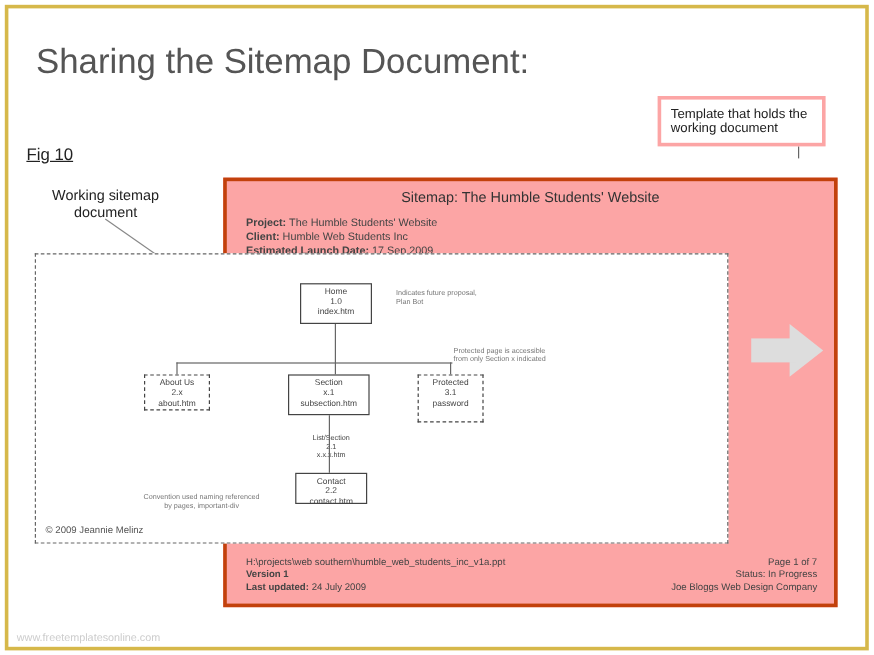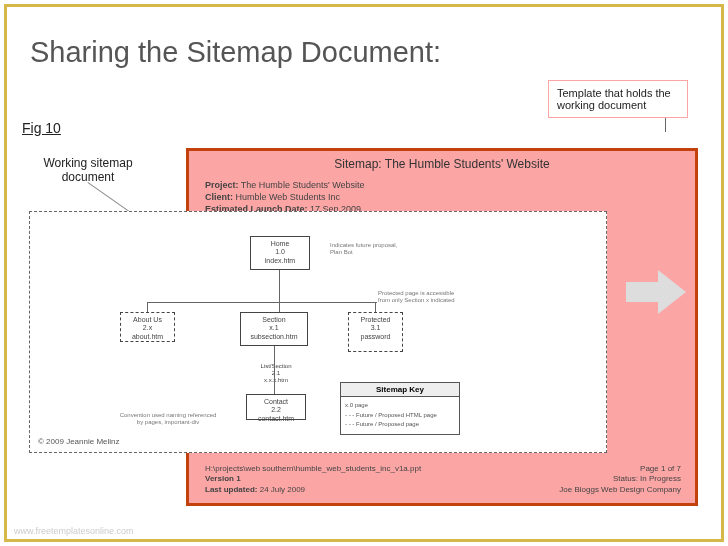--- a/index.html
+++ b/index.html
@@ -19,21 +19,21 @@
 .title {
   position: absolute;
   top: 18px; left: 30px;
   font-size: 29px;
   font-weight: 400;
   color: #555;
   margin-top: 18px;
 }
 .callout-box {
   position: absolute;
-  border: 1px solid #fca5a5;
+  border: 3px solid #fca5a5;
   background: #fff;
   padding: 6px 8px;
   font-size: 11px;
   color: #222;
   z-index: 10;
 }
 .callout-tpl { top: 80px; right: 40px; width: 140px; }
 .callout-working { top: 150px; left: 28px; width: 120px; text-align: center; border: none; background: transparent; font-size: 12px; }
 .fig-label {
   position: absolute;
@@ -221,28 +221,20 @@
     <div class="connector c1"></div>
     <div class="connector c2"></div>
     <div class="connector c3"></div>
     <div class="connector c4"></div>
     <div class="connector c5"></div>
 
     <div class="note-1">Indicates future proposal, Plan Bot</div>
     <div class="note-2">Protected page is accessible from only Section x indicated</div>
     <div class="note-3">Convention used naming referenced by pages, important-div</div>
 
-    <div class="sitemap-key">
-      <div class="sitemap-key-title">Sitemap Key</div>
-      <div class="sitemap-key-body">
-        <div>x.0  page</div>
-        <div>- - -  Future / Proposed HTML page</div>
-        <div>- - -  Future / Proposed page</div>
-      </div>
-    </div>
 
     <div class="inner-copyright">© 2009 Jeannie Melinz</div>
   </div>
 
   <div class="footer-left">
     <div>H:\projects\web southern\humble_web_students_inc_v1a.ppt</div>
     <div class="b">Version 1</div>
     <div><span class="b">Last updated:</span> <span>24 July 2009</span></div>
   </div>
 

